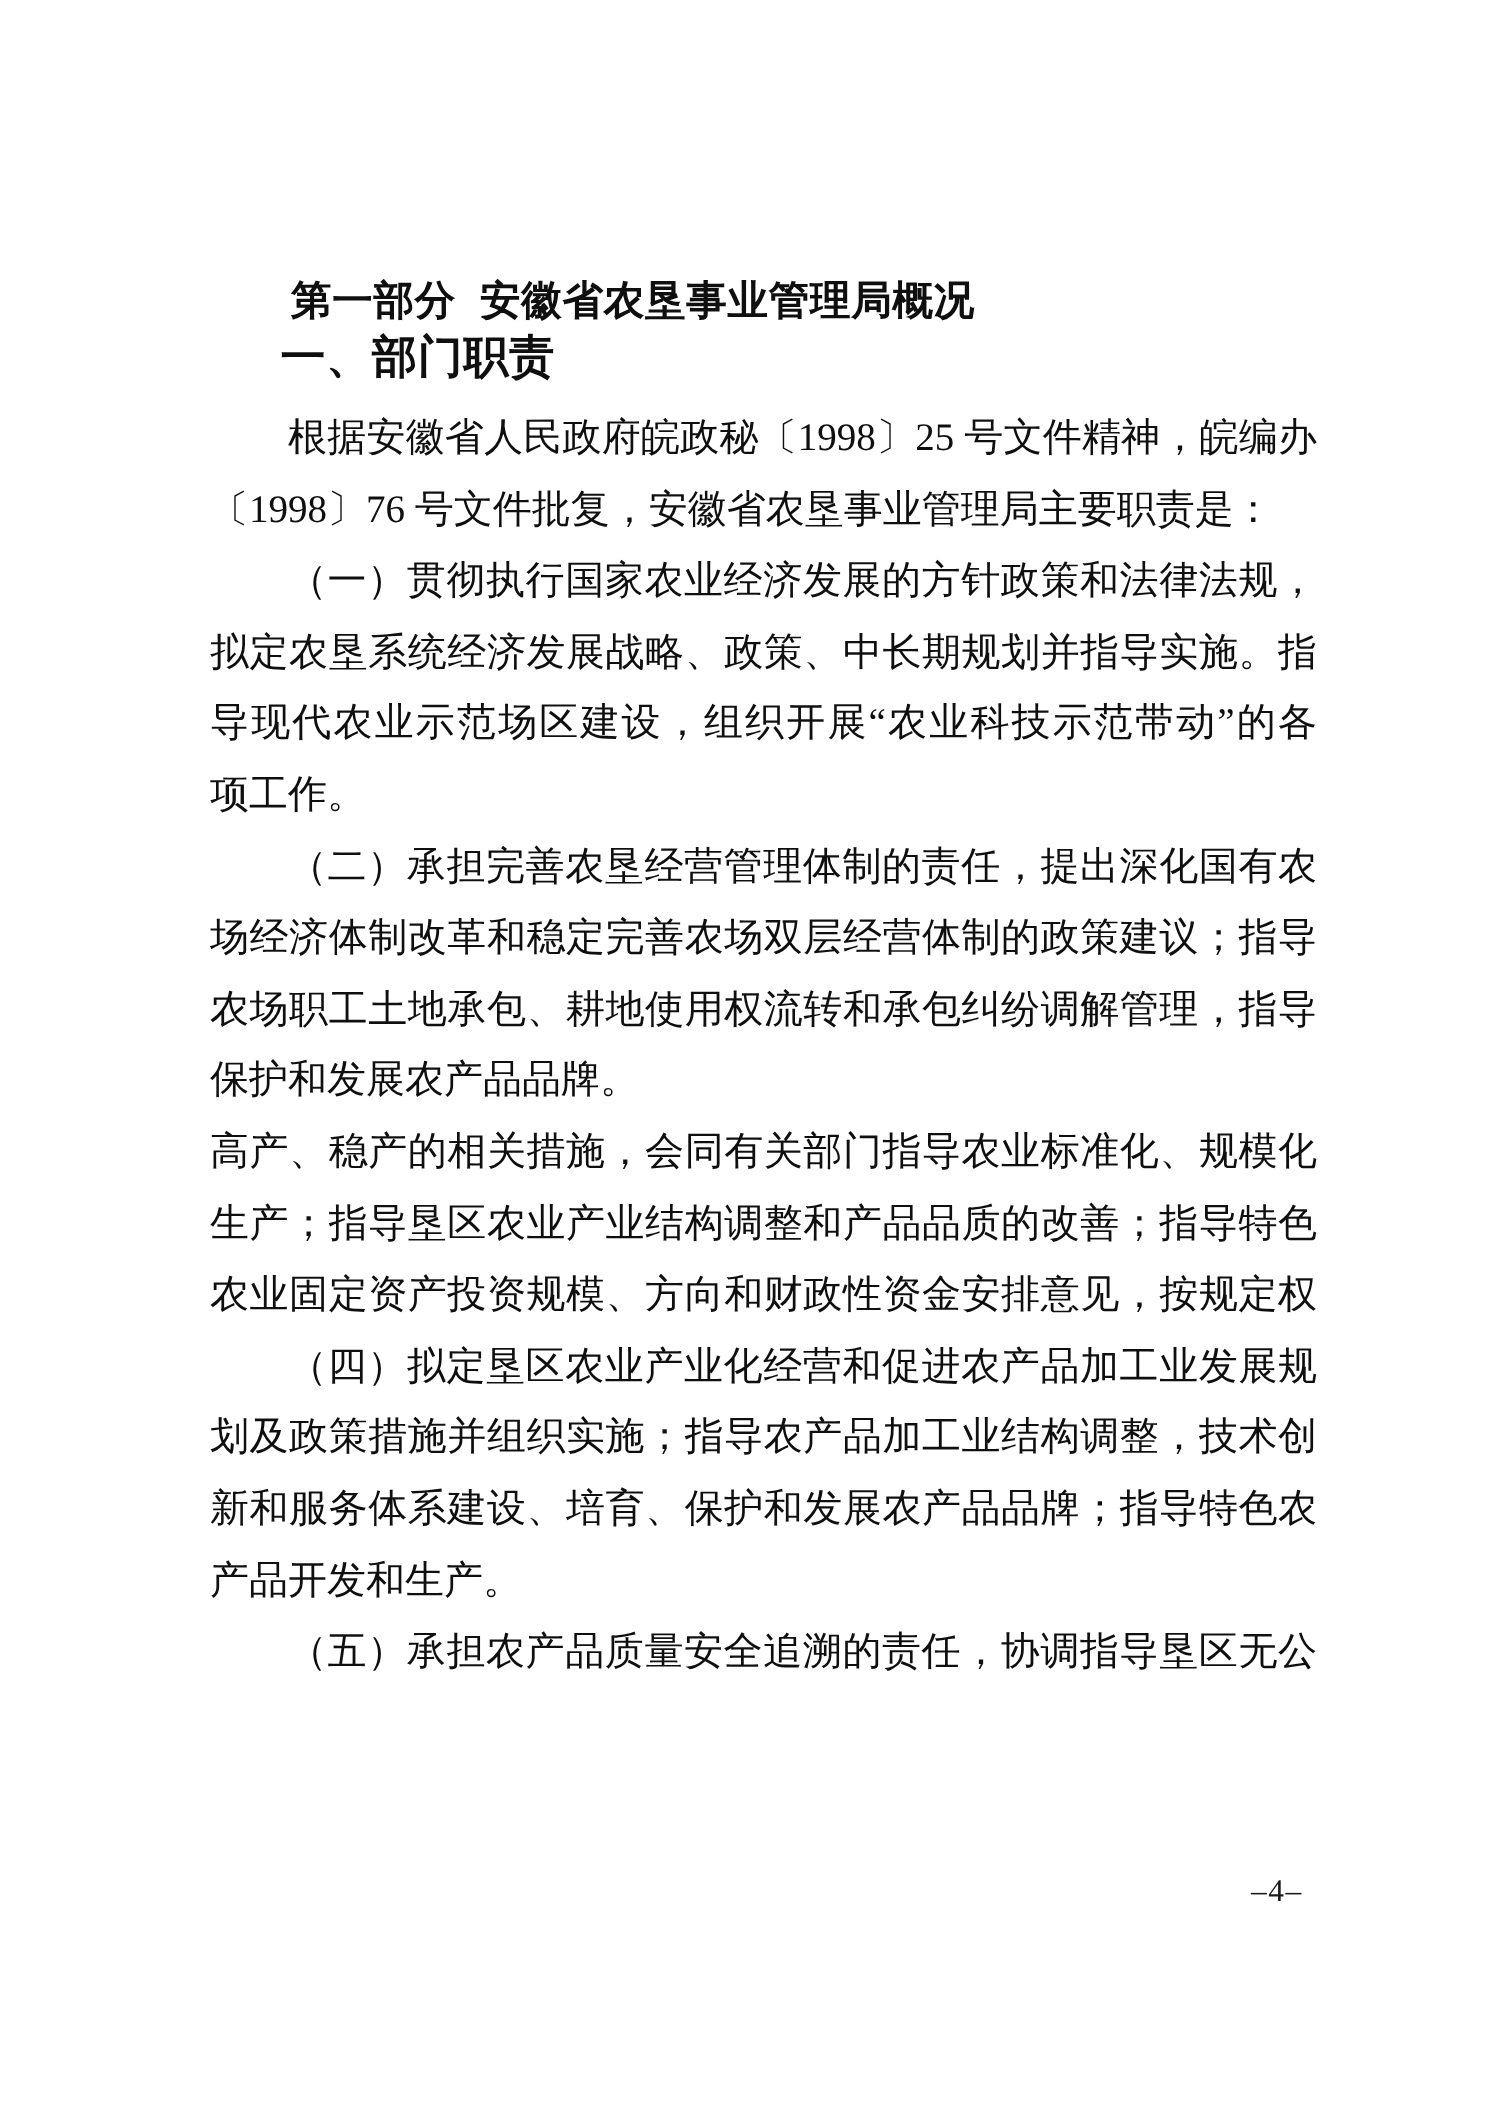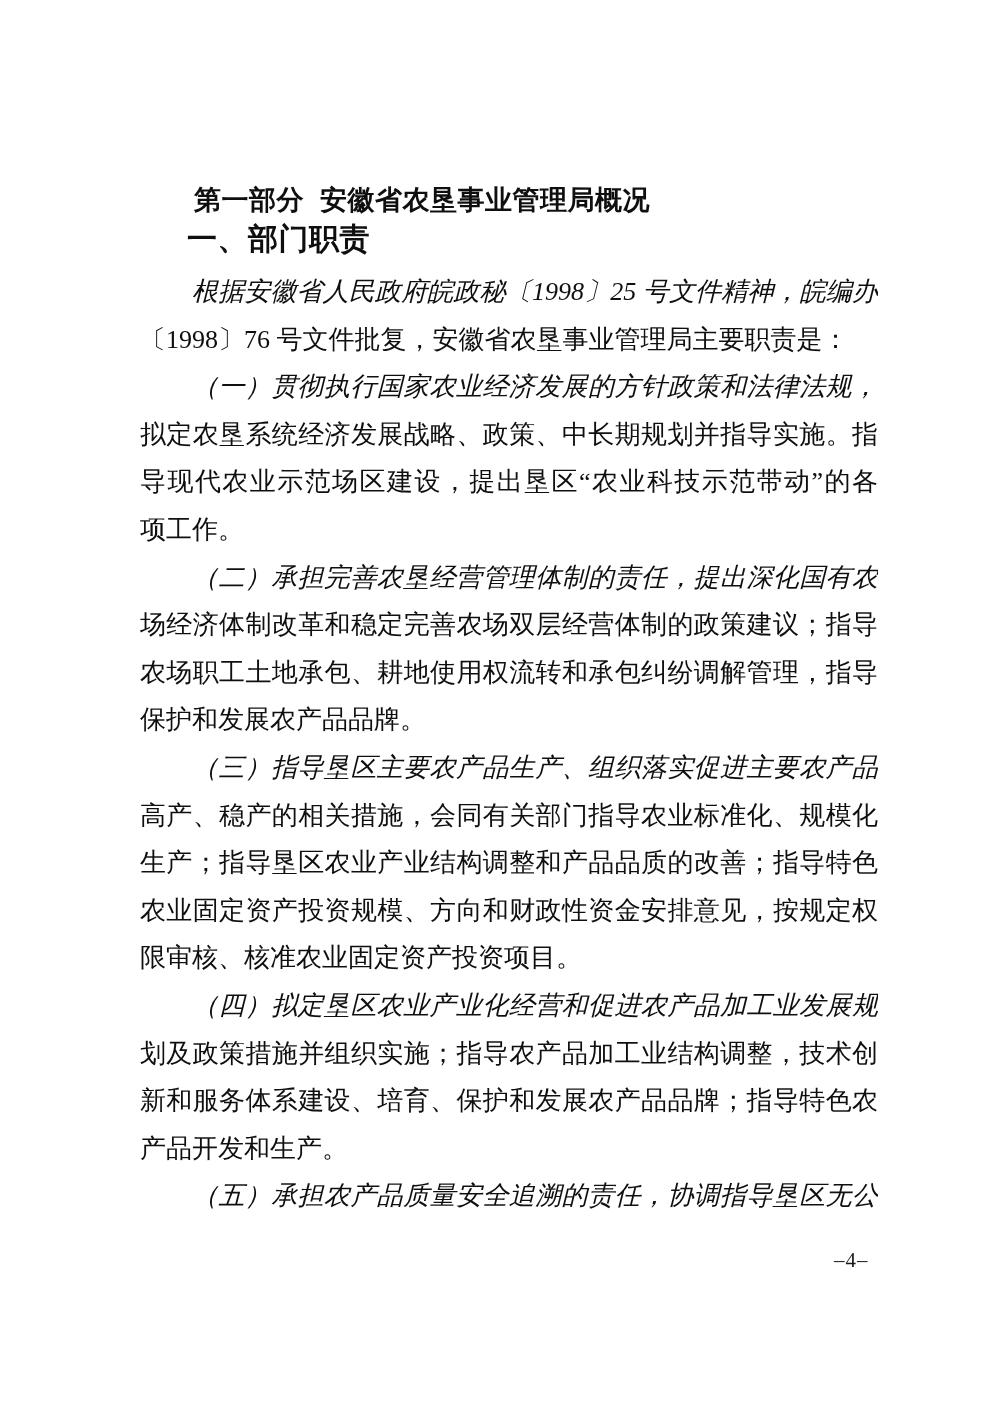--- a/index.html
+++ b/index.html
@@ -41,21 +41,21 @@
   }
   .paragraph { margin: 0; padding: 0; }
   .bline {
     height: 47.6px;
     line-height: 47.6px;
     font-size: 26px;
     text-align: justify;
     text-align-last: justify;
     overflow: hidden;
   }
-  .bline.first { text-indent: 2em; font-style: italic; }
+  .bline.first { text-indent: 2em; }
   .bline.last { text-align-last: left; }
   .page-number {
     position: absolute;
     left: 834px;
     top: 1248px;
     font-size: 21px;
     letter-spacing: 1px;
     color: #1a1a1a;
   }
 </style>
@@ -71,37 +71,35 @@
   <div class="body-text">
 
     <div class="paragraph">
       <div class="bline first">根据安徽省人民政府皖政秘〔1998〕25 号文件精神，皖编办</div>
       <div class="bline last">〔1998〕76 号文件批复，安徽省农垦事业管理局主要职责是：</div>
     </div>
 
     <div class="paragraph">
       <div class="bline first">（一）贯彻执行国家农业经济发展的方针政策和法律法规，</div>
       <div class="bline">拟定农垦系统经济发展战略、政策、中长期规划并指导实施。指</div>
-      <div class="bline">导现代农业示范场区建设，提出垦区“农业科技示范带动”的各</div>
+      <div class="bline">导现代农业示范场区建设，组织开展“农业科技示范带动”的各</div>
       <div class="bline last">项工作。</div>
     </div>
 
     <div class="paragraph">
       <div class="bline first">（二）承担完善农垦经营管理体制的责任，提出深化国有农</div>
       <div class="bline">场经济体制改革和稳定完善农场双层经营体制的政策建议；指导</div>
       <div class="bline">农场职工土地承包、耕地使用权流转和承包纠纷调解管理，指导</div>
       <div class="bline last">保护和发展农产品品牌。</div>
     </div>
 
     <div class="paragraph">
-      <div class="bline first">（三）指导垦区主要农产品生产、组织落实促进主要农产品</div>
       <div class="bline">高产、稳产的相关措施，会同有关部门指导农业标准化、规模化</div>
       <div class="bline">生产；指导垦区农业产业结构调整和产品品质的改善；指导特色农</div>
       <div class="bline">农业固定资产投资规模、方向和财政性资金安排意见，按规定权</div>
-      <div class="bline last">限审核、核准农业固定资产投资项目。</div>
     </div>
 
     <div class="paragraph">
       <div class="bline first">（四）拟定垦区农业产业化经营和促进农产品加工业发展规</div>
       <div class="bline">划及政策措施并组织实施；指导农产品加工业结构调整，技术创</div>
       <div class="bline">新和服务体系建设、培育、保护和发展农产品品牌；指导特色农</div>
       <div class="bline last">产品开发和生产。</div>
     </div>
 
     <div class="paragraph">

